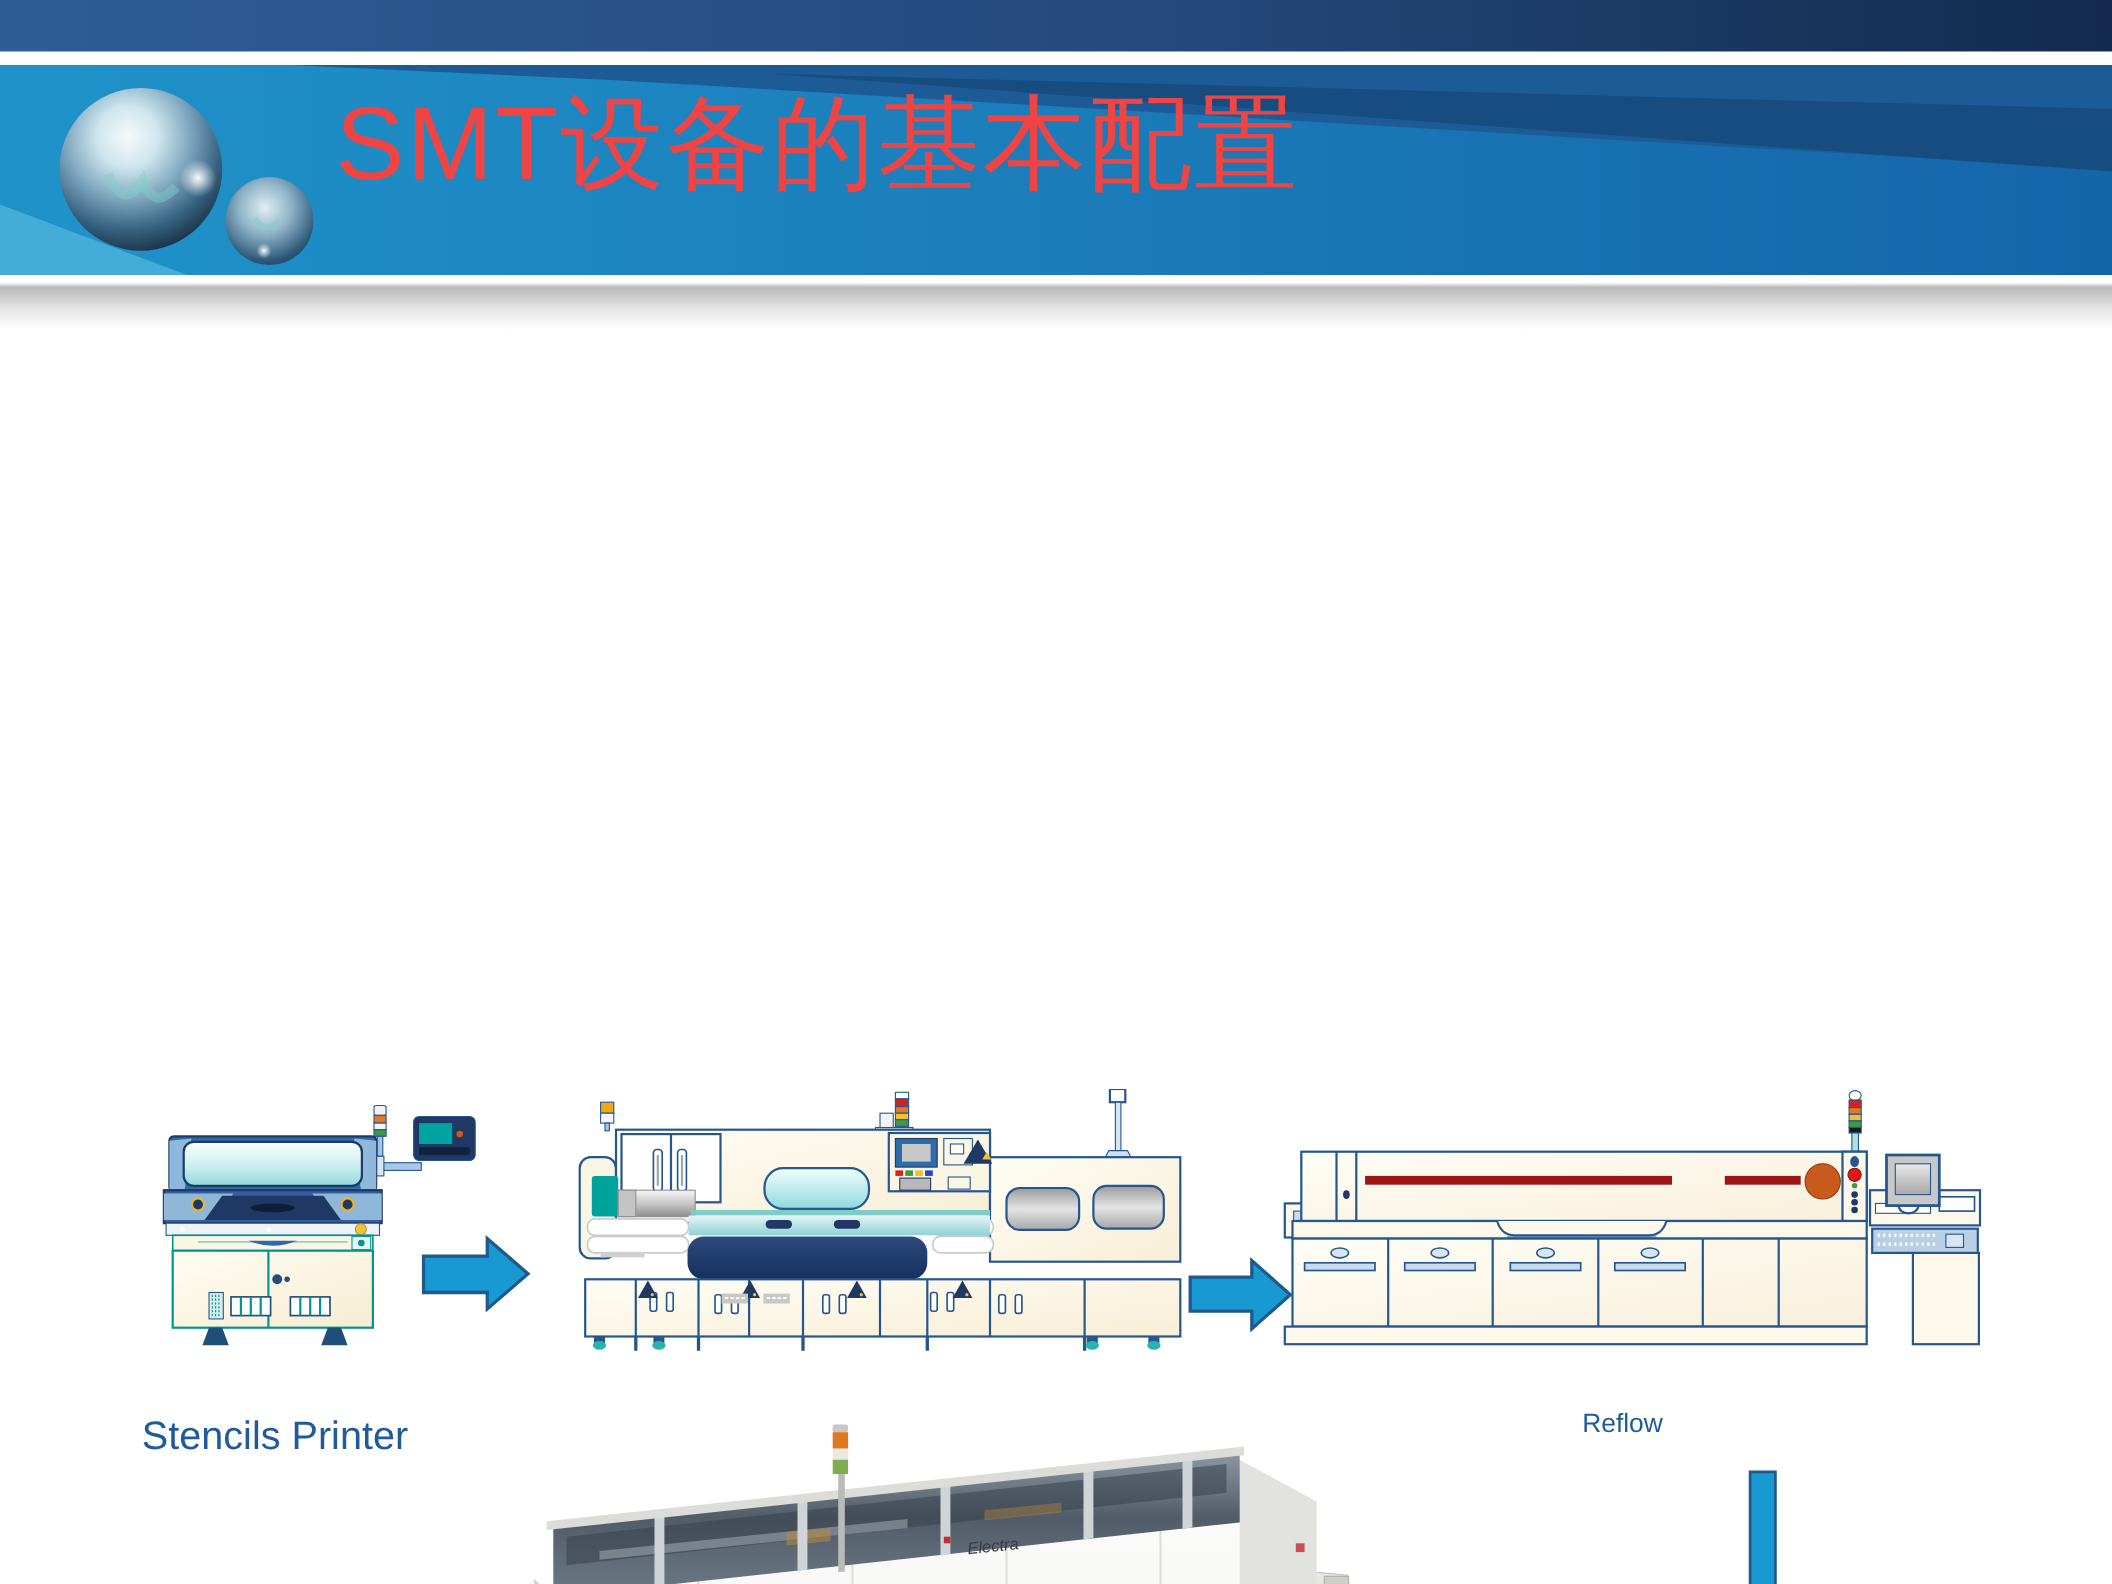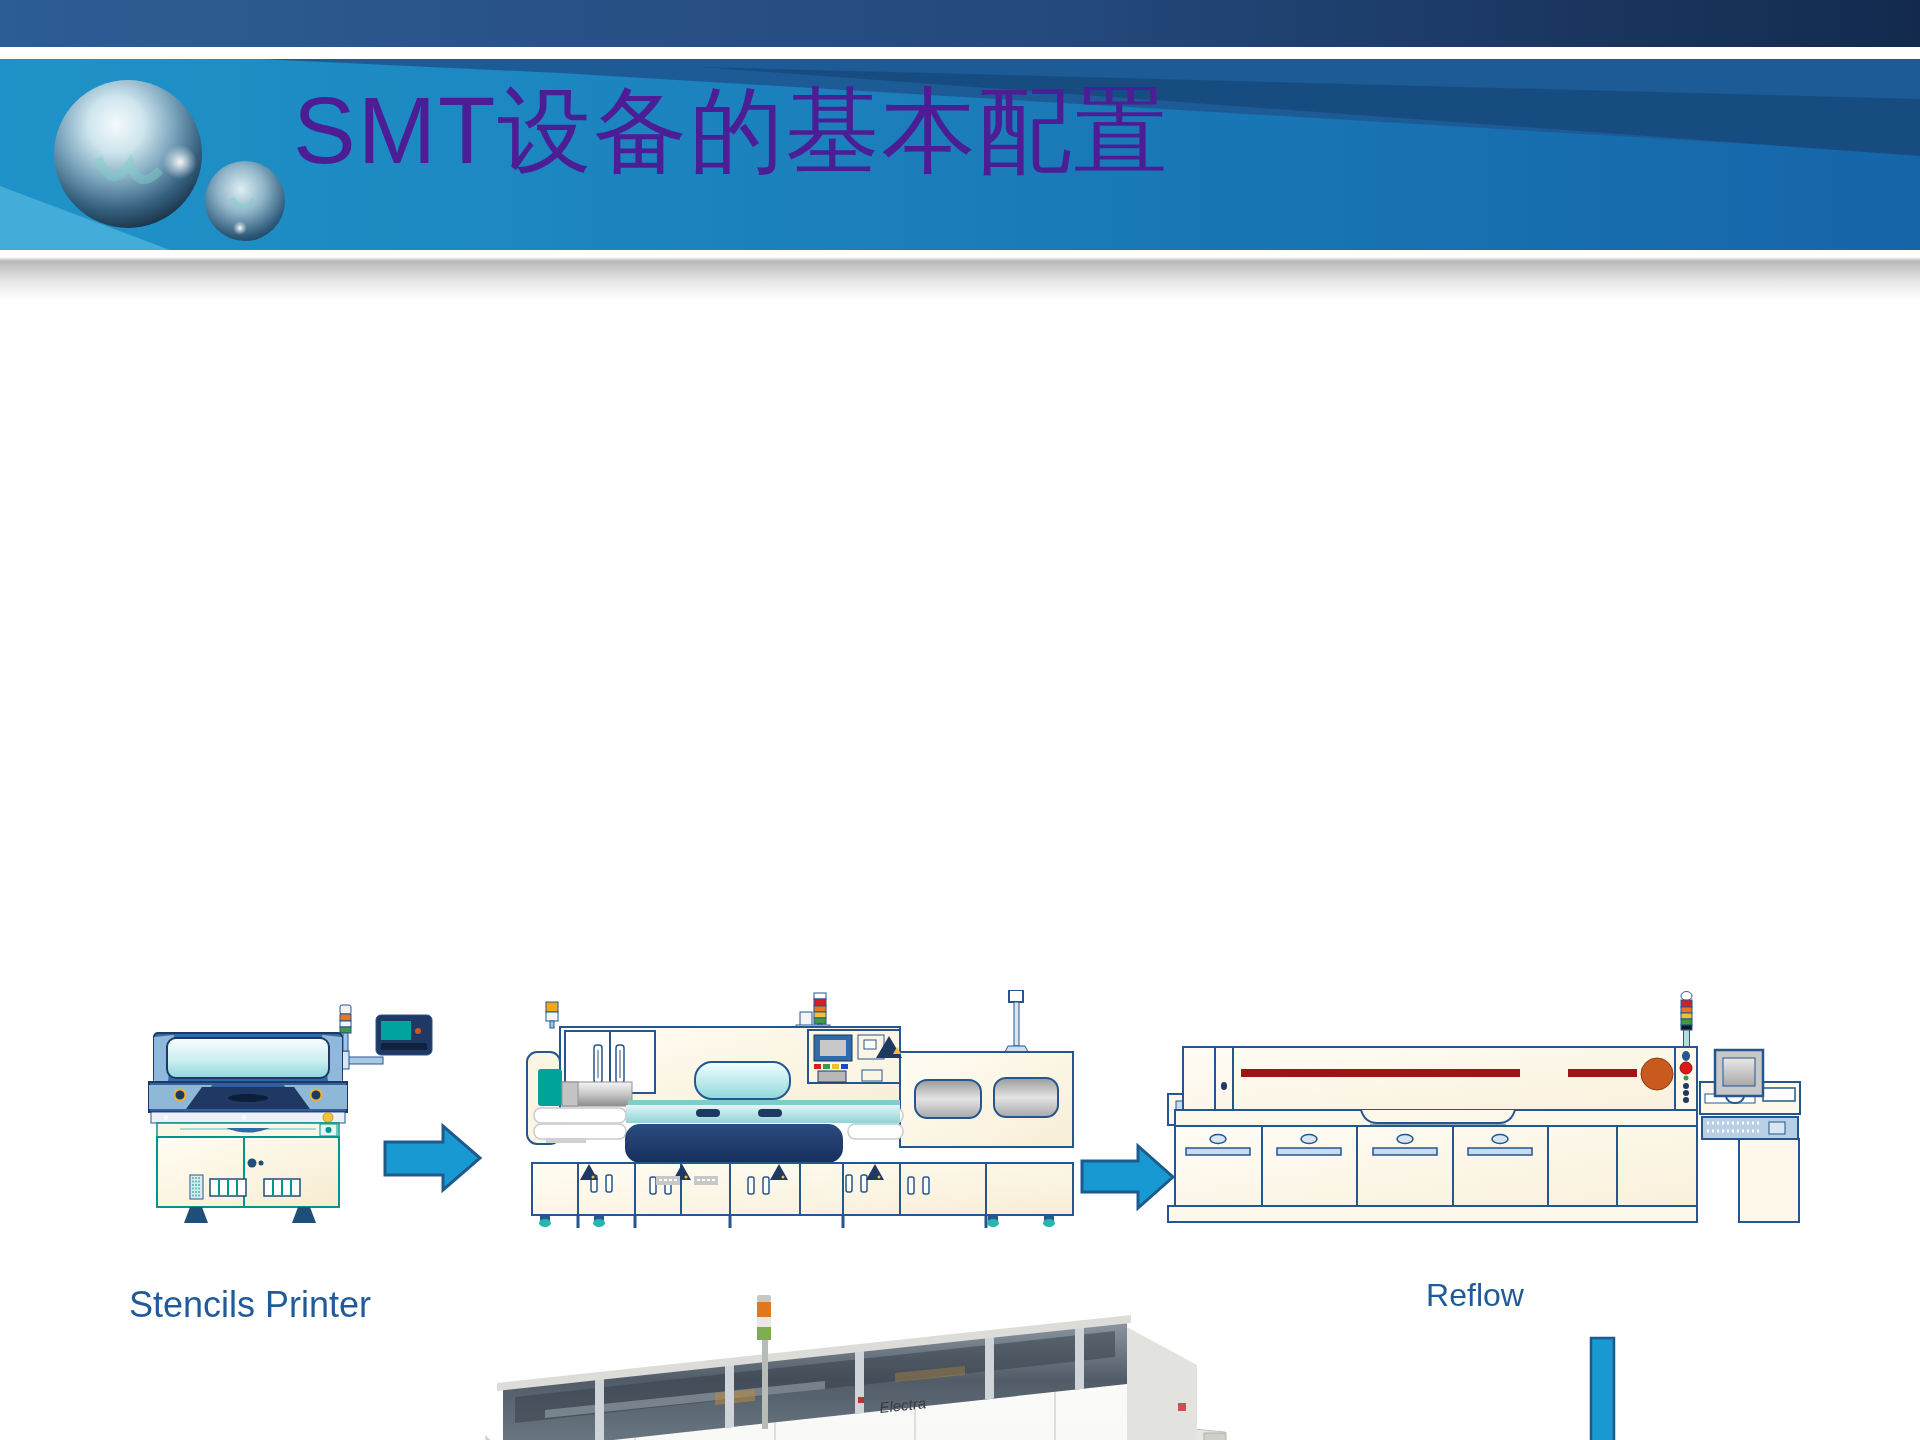--- a/index.html
+++ b/index.html
@@ -6,27 +6,27 @@
   .slide{position:relative;width:1920px;height:1440px;background:#ffffff;overflow:hidden;
          font-family:"Liberation Sans","DejaVu Sans",sans-serif;}
   .abs{position:absolute;}
   
   .hdr-top{left:0;top:0;width:1920px;height:47px;
            background:linear-gradient(90deg,#2d5d95 0%,#24497c 55%,#132a4e 100%);}
   .hdr-white{left:0;top:47px;width:1920px;height:12px;background:#ffffff;}
   .hdr-band{left:0;top:59px;width:1920px;height:191px;}
   .hdr-graybar{left:0;top:250px;width:1920px;height:50px;
                background:linear-gradient(#ffffff 0%,#ffffff 14%,#b9b9b9 22%,#e6e6e6 62%,#ffffff 100%);}
-  .page-title{left:293px;top:66px;width:1200px;height:130px;color:#4c1d95;
+  .page-title{left:305px;top:66px;width:1200px;height:130px;color:#ef4444;
               font-size:94px;line-height:130px;letter-spacing:2px;white-space:nowrap;}
   
   .flow-label{color:#1f5a9b;text-align:center;}
   .lbl-stencils{left:60px;top:843px;width:380px;font-size:36px;line-height:44px;}
   .lbl-placement{left:470px;top:797px;width:340px;font-size:36px;line-height:48px;}
-  .lbl-reflow{left:1355px;top:833px;width:240px;font-size:32px;line-height:44px;}
+  .lbl-reflow{left:1355px;top:833px;width:240px;font-size:24px;line-height:44px;}
 </style>
 </head>
 <body>
 
 <div class="slide">
 
   <div class="abs hdr-top"></div>
   <div class="abs hdr-white"></div>
 
   <div class="abs hdr-band">

